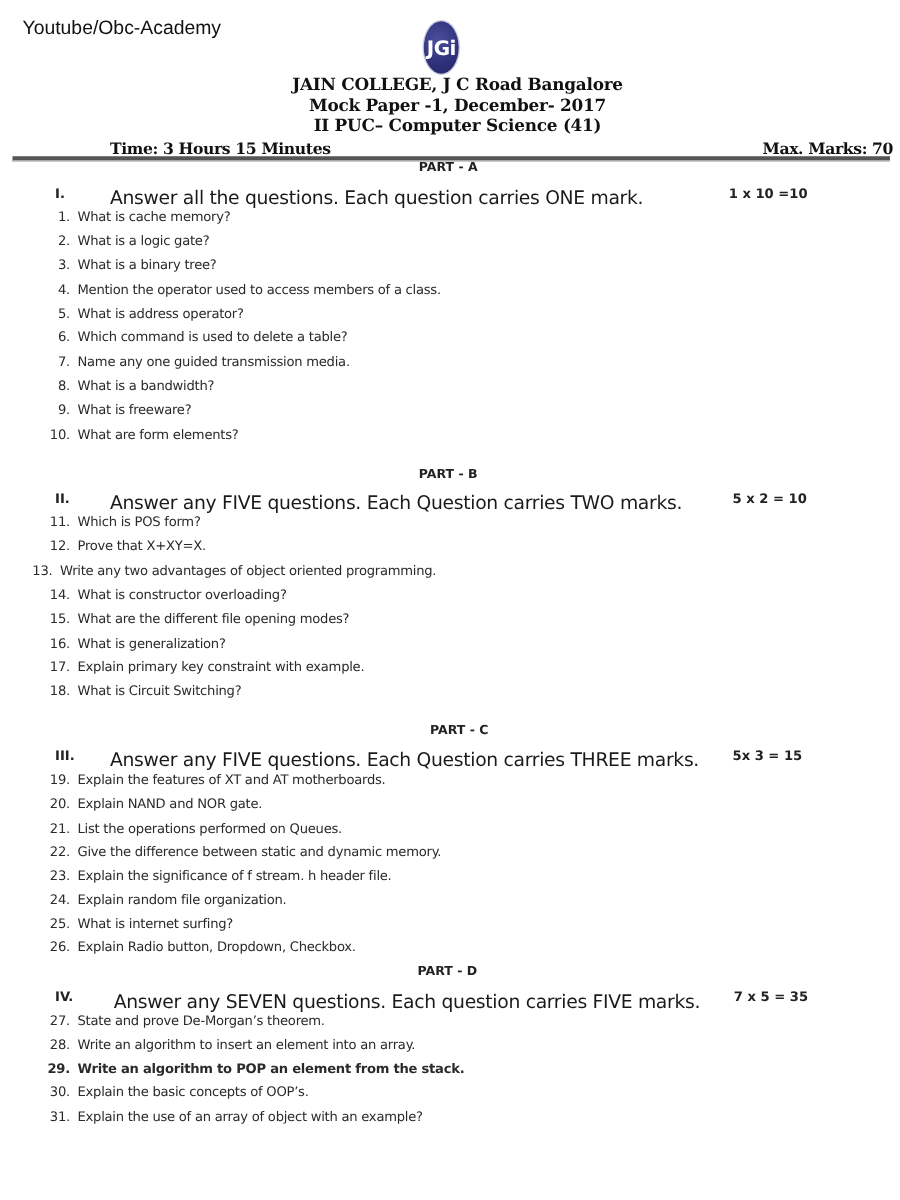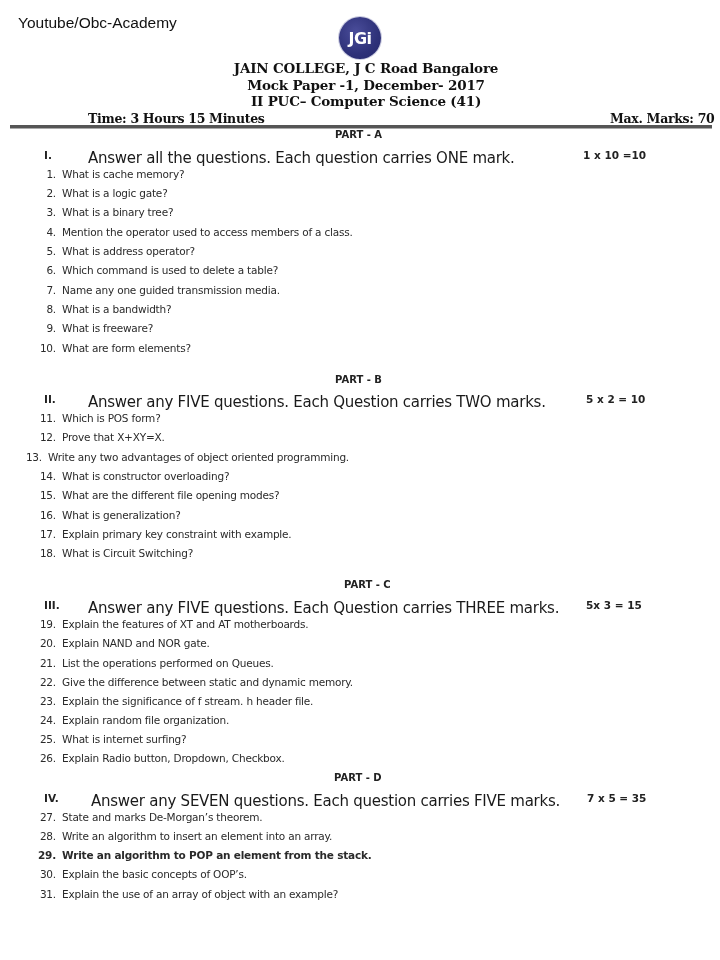--- a/index.html
+++ b/index.html
@@ -5,21 +5,21 @@
     html, body { margin: 0; padding: 0; }
     body {
       width: 720px; height: 960px; background: #ffffff; position: relative; overflow: hidden;
       color: #1a1a1a;
     }
     .abs { position: absolute; white-space: nowrap; }
     .watermark {
       left: 18px; top: 14px; font-family: "Liberation Sans", sans-serif; font-size: 15.5px; color: #111;
     }
     .logo {
-      left: 339px; top: 17px; width: 42px; height: 42px; border-radius: 50%;
+      left: 339px; top: 17px; width: 28px; height: 42px; border-radius: 50%;
       background: radial-gradient(circle at 40% 35%, #4a4d9a 0%, #2e3179 60%, #23266a 100%);
       box-shadow: 0 0 0 1px #c9cae0;
       display: flex; align-items: center; justify-content: center;
     }
     .logo span {
       font-family: "DejaVu Sans", sans-serif; font-weight: bold; font-size: 16px; color: #ffffff; letter-spacing: -0.5px;
     }
     .hdr {
       left: 0; width: 720px; text-align: center; font-family: "DejaVu Serif", serif; font-weight: bold;
       font-size: 13.5px; color: #111; letter-spacing: -0.2px;
@@ -112,17 +112,17 @@
 <div class="abs q" style="left:30px; top:695px;"><span class="qn">23.</span><span>Explain the significance of f stream. h header file.</span></div>
 <div class="abs q" style="left:30px; top:714px;"><span class="qn">24.</span><span>Explain random file organization.</span></div>
 <div class="abs q" style="left:30px; top:733px;"><span class="qn">25.</span><span>What is internet surfing?</span></div>
 <div class="abs q" style="left:30px; top:752px;"><span class="qn">26.</span><span>Explain Radio button, Dropdown, Checkbox.</span></div>
 
 <div class="abs part" style="left:334px; top:772px;">PART - D</div>
 <div class="abs sec-num" style="left:44px; top:792px;">IV.</div>
 <div class="abs sec-instr" style="left:91px; top:792px;">Answer any SEVEN questions. Each question carries FIVE marks.</div>
 <div class="abs sec-marks" style="left:587px; top:792px;">7 x 5 = 35</div>
 
-<div class="abs q" style="left:30px; top:811px;"><span class="qn">27.</span><span>State and marks De-Morgan’s theorem.</span></div>
+<div class="abs q" style="left:30px; top:811px;"><span class="qn">27.</span><span>State and prove De-Morgan’s theorem.</span></div>
 <div class="abs q" style="left:30px; top:830px;"><span class="qn">28.</span><span>Write an algorithm to insert an element into an array.</span></div>
 <div class="abs q" style="left:30px; top:849px;font-weight:bold;"><span class="qn">29.</span><span>Write an algorithm to POP an element from the stack.</span></div>
 <div class="abs q" style="left:30px; top:868px;"><span class="qn">30.</span><span>Explain the basic concepts of OOP’s.</span></div>
 <div class="abs q" style="left:30px; top:888px;"><span class="qn">31.</span><span>Explain the use of an array of object with an example?</span></div>
 
 </body></html>

